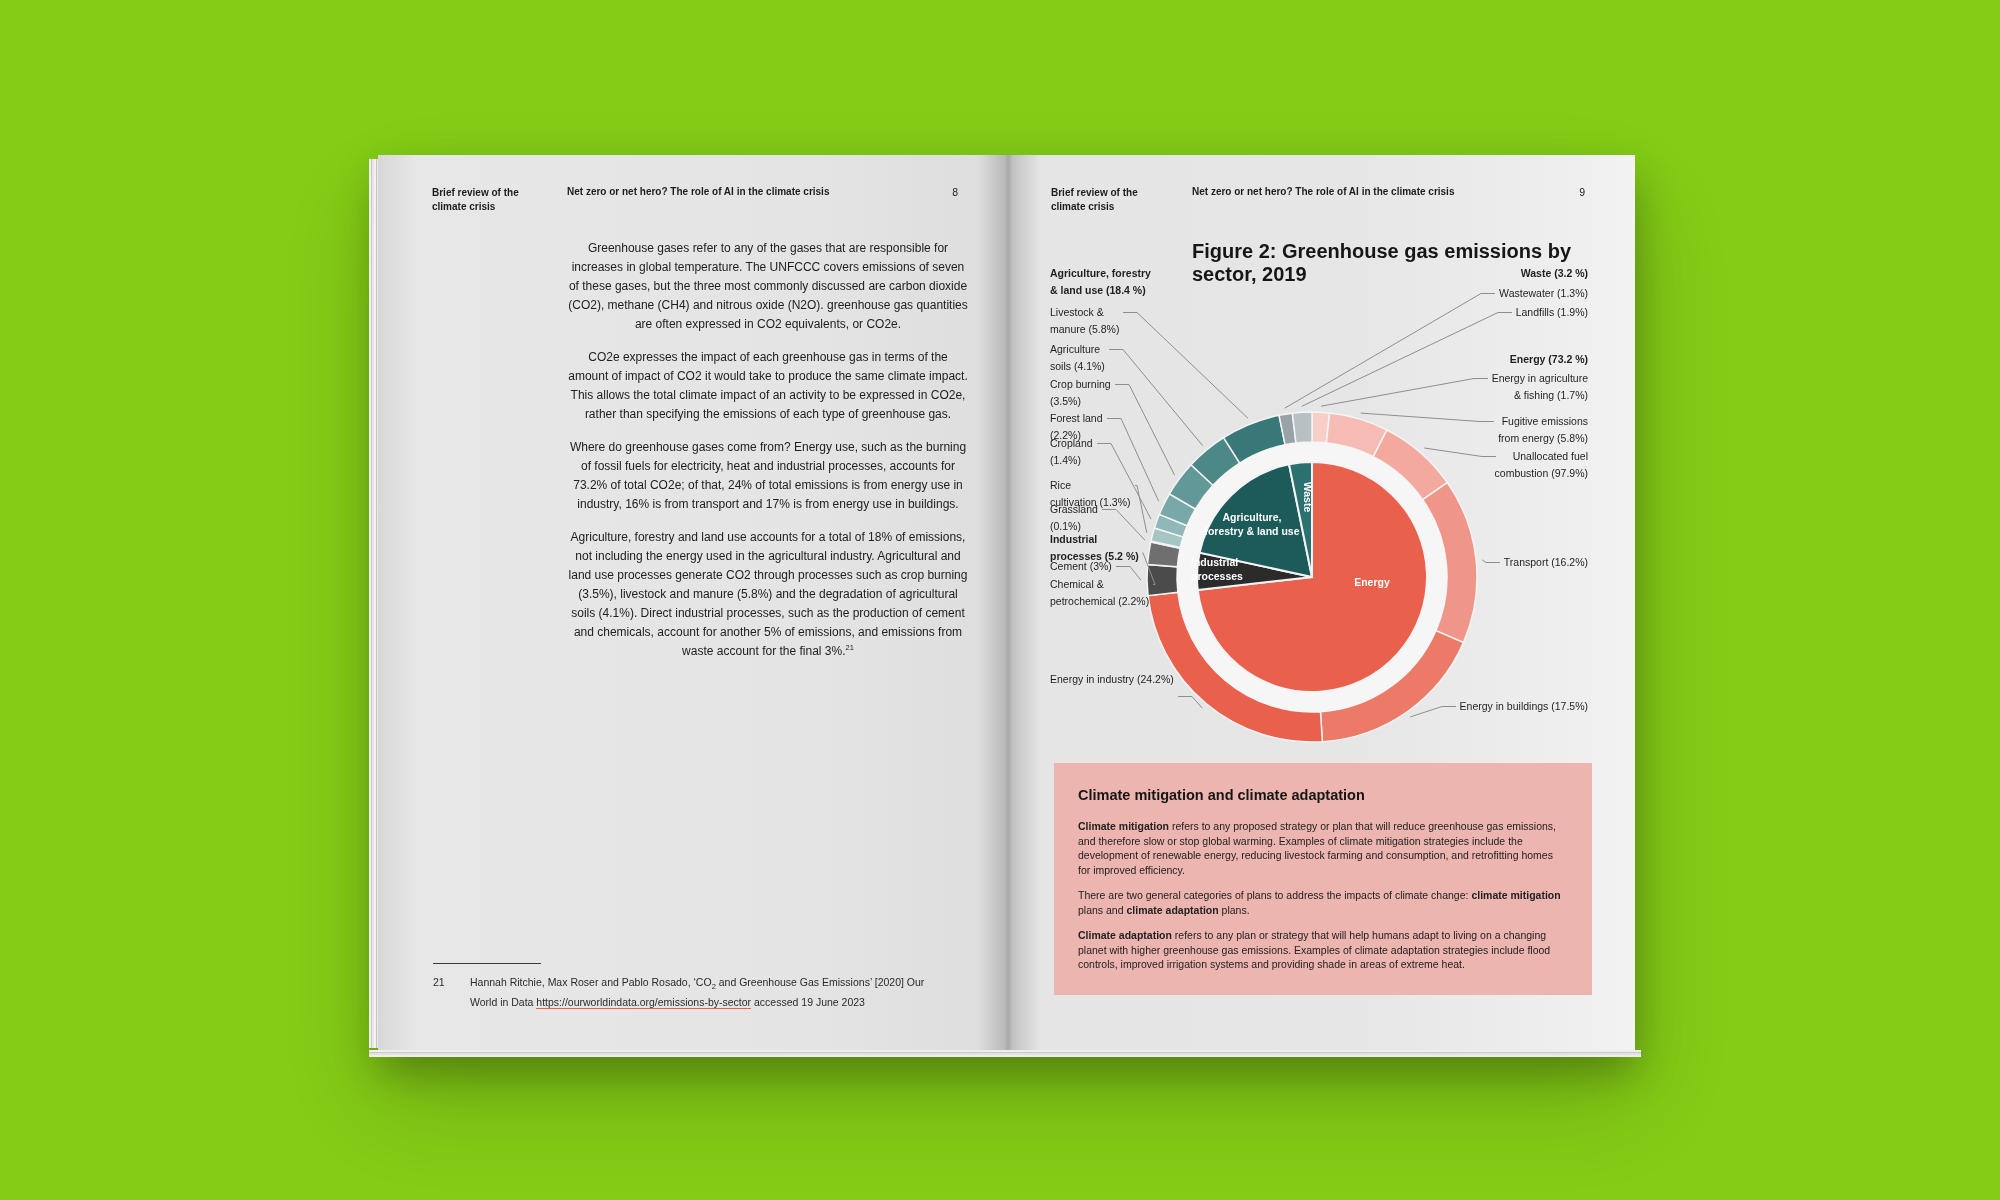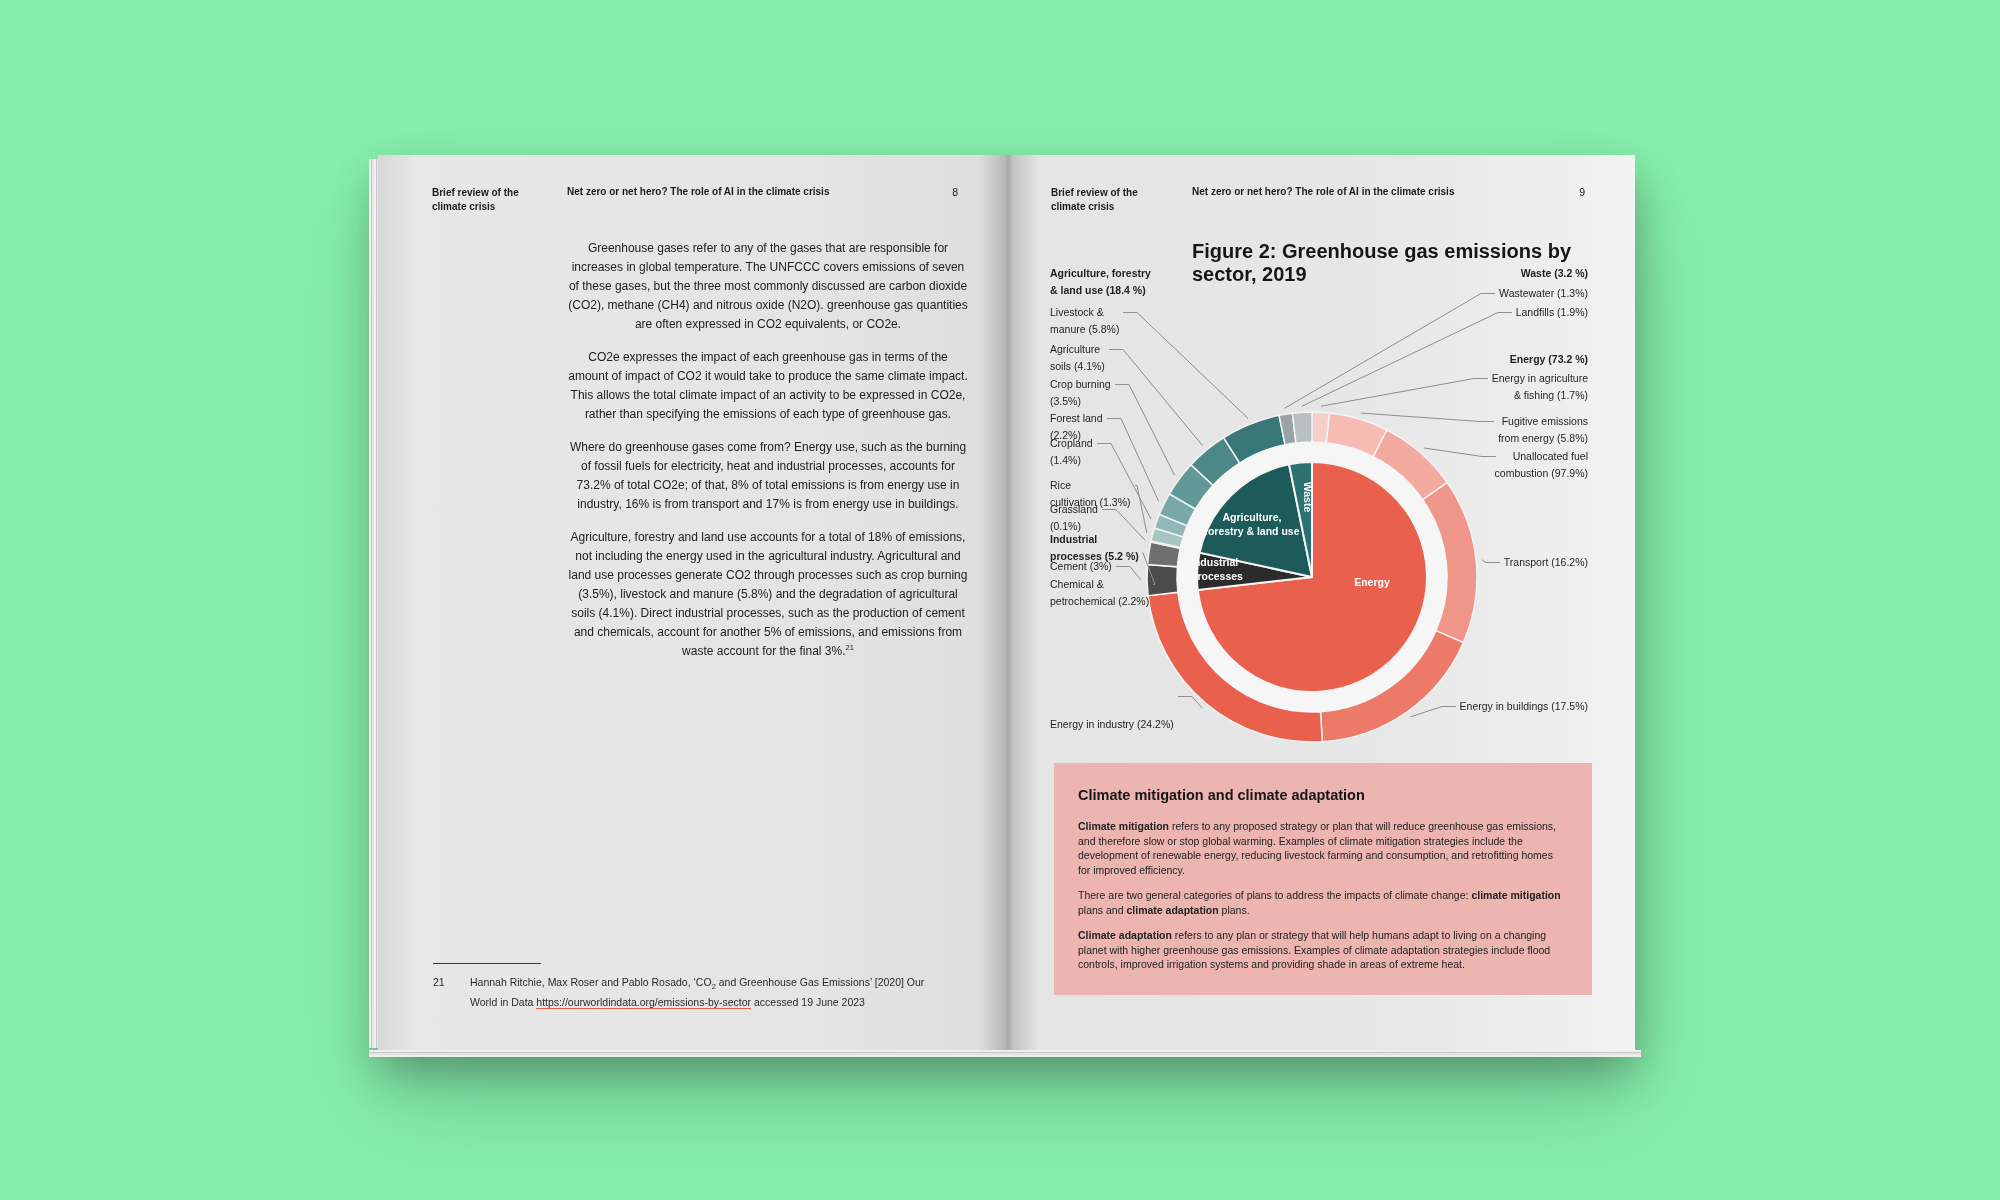--- a/index.html
+++ b/index.html
@@ -1,17 +1,17 @@
 <!DOCTYPE html>
 <html><head>
 <meta charset="utf-8">
 <style>
   * { margin:0; padding:0; box-sizing:border-box; }
   body { background:#ffffff; font-family:"Liberation Sans", sans-serif; }
-  .stage { position:relative; width:2000px; height:1200px; background:#86efac; overflow:hidden; }
+  .stage { position:relative; width:2000px; height:1200px; background:#84cc16; overflow:hidden; }
 
   .spread { position:absolute; left:378px; top:155px; width:1257px; height:895px;
             box-shadow:0 22px 40px rgba(0,0,0,.28), 0 50px 90px rgba(0,0,0,.16); }
   .page { position:absolute; top:0; height:895px; overflow:hidden; }
   .page-left  { left:0; width:630px;
     background:linear-gradient(to right,#d8d8d8 0%,#e7e7e7 6%,#e4e4e4 70%,#dedede 96%,#cdcdcd 100%); }
   .page-right { left:630px; width:627px;
     background:linear-gradient(to right,#cbcbcb 0%,#e5e5e5 5%,#e6e6e6 55%,#efefef 92%,#f3f3f3 100%); }
   .spine { position:absolute; left:598px; top:0; width:64px; height:895px; pointer-events:none;
     background:linear-gradient(to right,rgba(0,0,0,0) 0%,rgba(0,0,0,.10) 44%,rgba(0,0,0,.17) 50%,rgba(0,0,0,.06) 58%,rgba(0,0,0,0) 100%); }
@@ -58,21 +58,21 @@
     <div class="edge-bottom"></div>
 
     <div class="page page-left">
       <div class="head-section">Brief review of the climate crisis</div>
       <div class="head-title">Net zero or net hero? The role of AI in the climate crisis</div>
       <div class="page-num">8</div>
 
       <div class="body-col">
         <p><span>Greenhouse gases refer to any of the gases that are responsible for increases in global temperature. The UNFCCC covers emissions of seven of these gases, but the three most commonly discussed are carbon dioxide (CO2), methane (CH4) and nitrous oxide (N2O). greenhouse gas quantities are often expressed in CO2 equivalents, or CO2e.</span></p>
         <p><span>CO2e expresses the impact of each greenhouse gas in terms of the amount of impact of CO2 it would take to produce the same climate impact. This allows the total climate impact of an activity to be expressed in CO2e, rather than specifying the emissions of each type of greenhouse gas.</span></p>
-        <p><span>Where do greenhouse gases come from? Energy use, such as the burning of fossil fuels for electricity, heat and industrial processes, accounts for 73.2% of total CO2e; of that, 8% of total emissions is from energy use in industry, 16% is from transport and 17% is from energy use in buildings.</span></p>
+        <p><span>Where do greenhouse gases come from? Energy use, such as the burning of fossil fuels for electricity, heat and industrial processes, accounts for 73.2% of total CO2e; of that, 24% of total emissions is from energy use in industry, 16% is from transport and 17% is from energy use in buildings.</span></p>
         <p><span>Agriculture, forestry and land use accounts for a total of 18% of emissions, not including the energy used in the agricultural industry. Agricultural and land use processes generate CO2 through processes such as crop burning (3.5%), livestock and manure (5.8%) and the degradation of agricultural soils (4.1%). Direct industrial processes, such as the production of cement and chemicals, account for another 5% of emissions, and emissions from waste account for the final 3%.</span><sup>21</sup></p>
       </div>
 
       <div class="footnote-rule"></div>
       <div class="footnote">
         <span class="marker">21</span>
         <span class="fn-text"><span>Hannah Ritchie, Max Roser and Pablo Rosado, ‘CO</span><sub>2</sub><span> and Greenhouse Gas Emissions’ [2020] Our World in Data </span><span class="fn-link">https://ourworldindata.org/emissions-by-sector</span><span> accessed 19 June 2023</span></span>
       </div>
     </div>
 
@@ -143,21 +143,21 @@
 (1.4%)</div>
           <div class="clabel" style="top: 322px; left: 42px;">Rice
 cultivation (1.3%)</div>
           <div class="clabel" style="top: 346px; left: 42px;">Grassland
 (0.1%)</div>
           <div class="clabel b" style="top: 376px; left: 42px;">Industrial
 processes (5.2 %)</div>
           <div class="clabel" style="top: 403px; left: 42px;">Cement (3%)</div>
           <div class="clabel" style="top: 421px; left: 42px;">Chemical &amp;
 petrochemical (2.2%)</div>
-          <div class="clabel" style="top: 561px; left: 42px;">Energy in industry (24.2%)</div>
+          <div class="clabel" style="top: 516px; left: 42px;">Energy in industry (24.2%)</div>
           <div class="clabel b r" style="top: 110px; right: 47px;">Waste (3.2 %)</div>
           <div class="clabel r" style="top: 130px; right: 47px;">Wastewater (1.3%)</div>
           <div class="clabel r" style="top: 149px; right: 47px;">Landfills (1.9%)</div>
           <div class="clabel b r" style="top: 196px; right: 47px;">Energy (73.2 %)</div>
           <div class="clabel r" style="top: 215px; right: 47px;">Energy in agriculture
 &amp; fishing (1.7%)</div>
           <div class="clabel r" style="top: 258px; right: 47px;">Fugitive emissions
 from energy (5.8%)</div>
           <div class="clabel r" style="top: 293px; right: 47px;">Unallocated fuel
 combustion (97.9%)</div>

